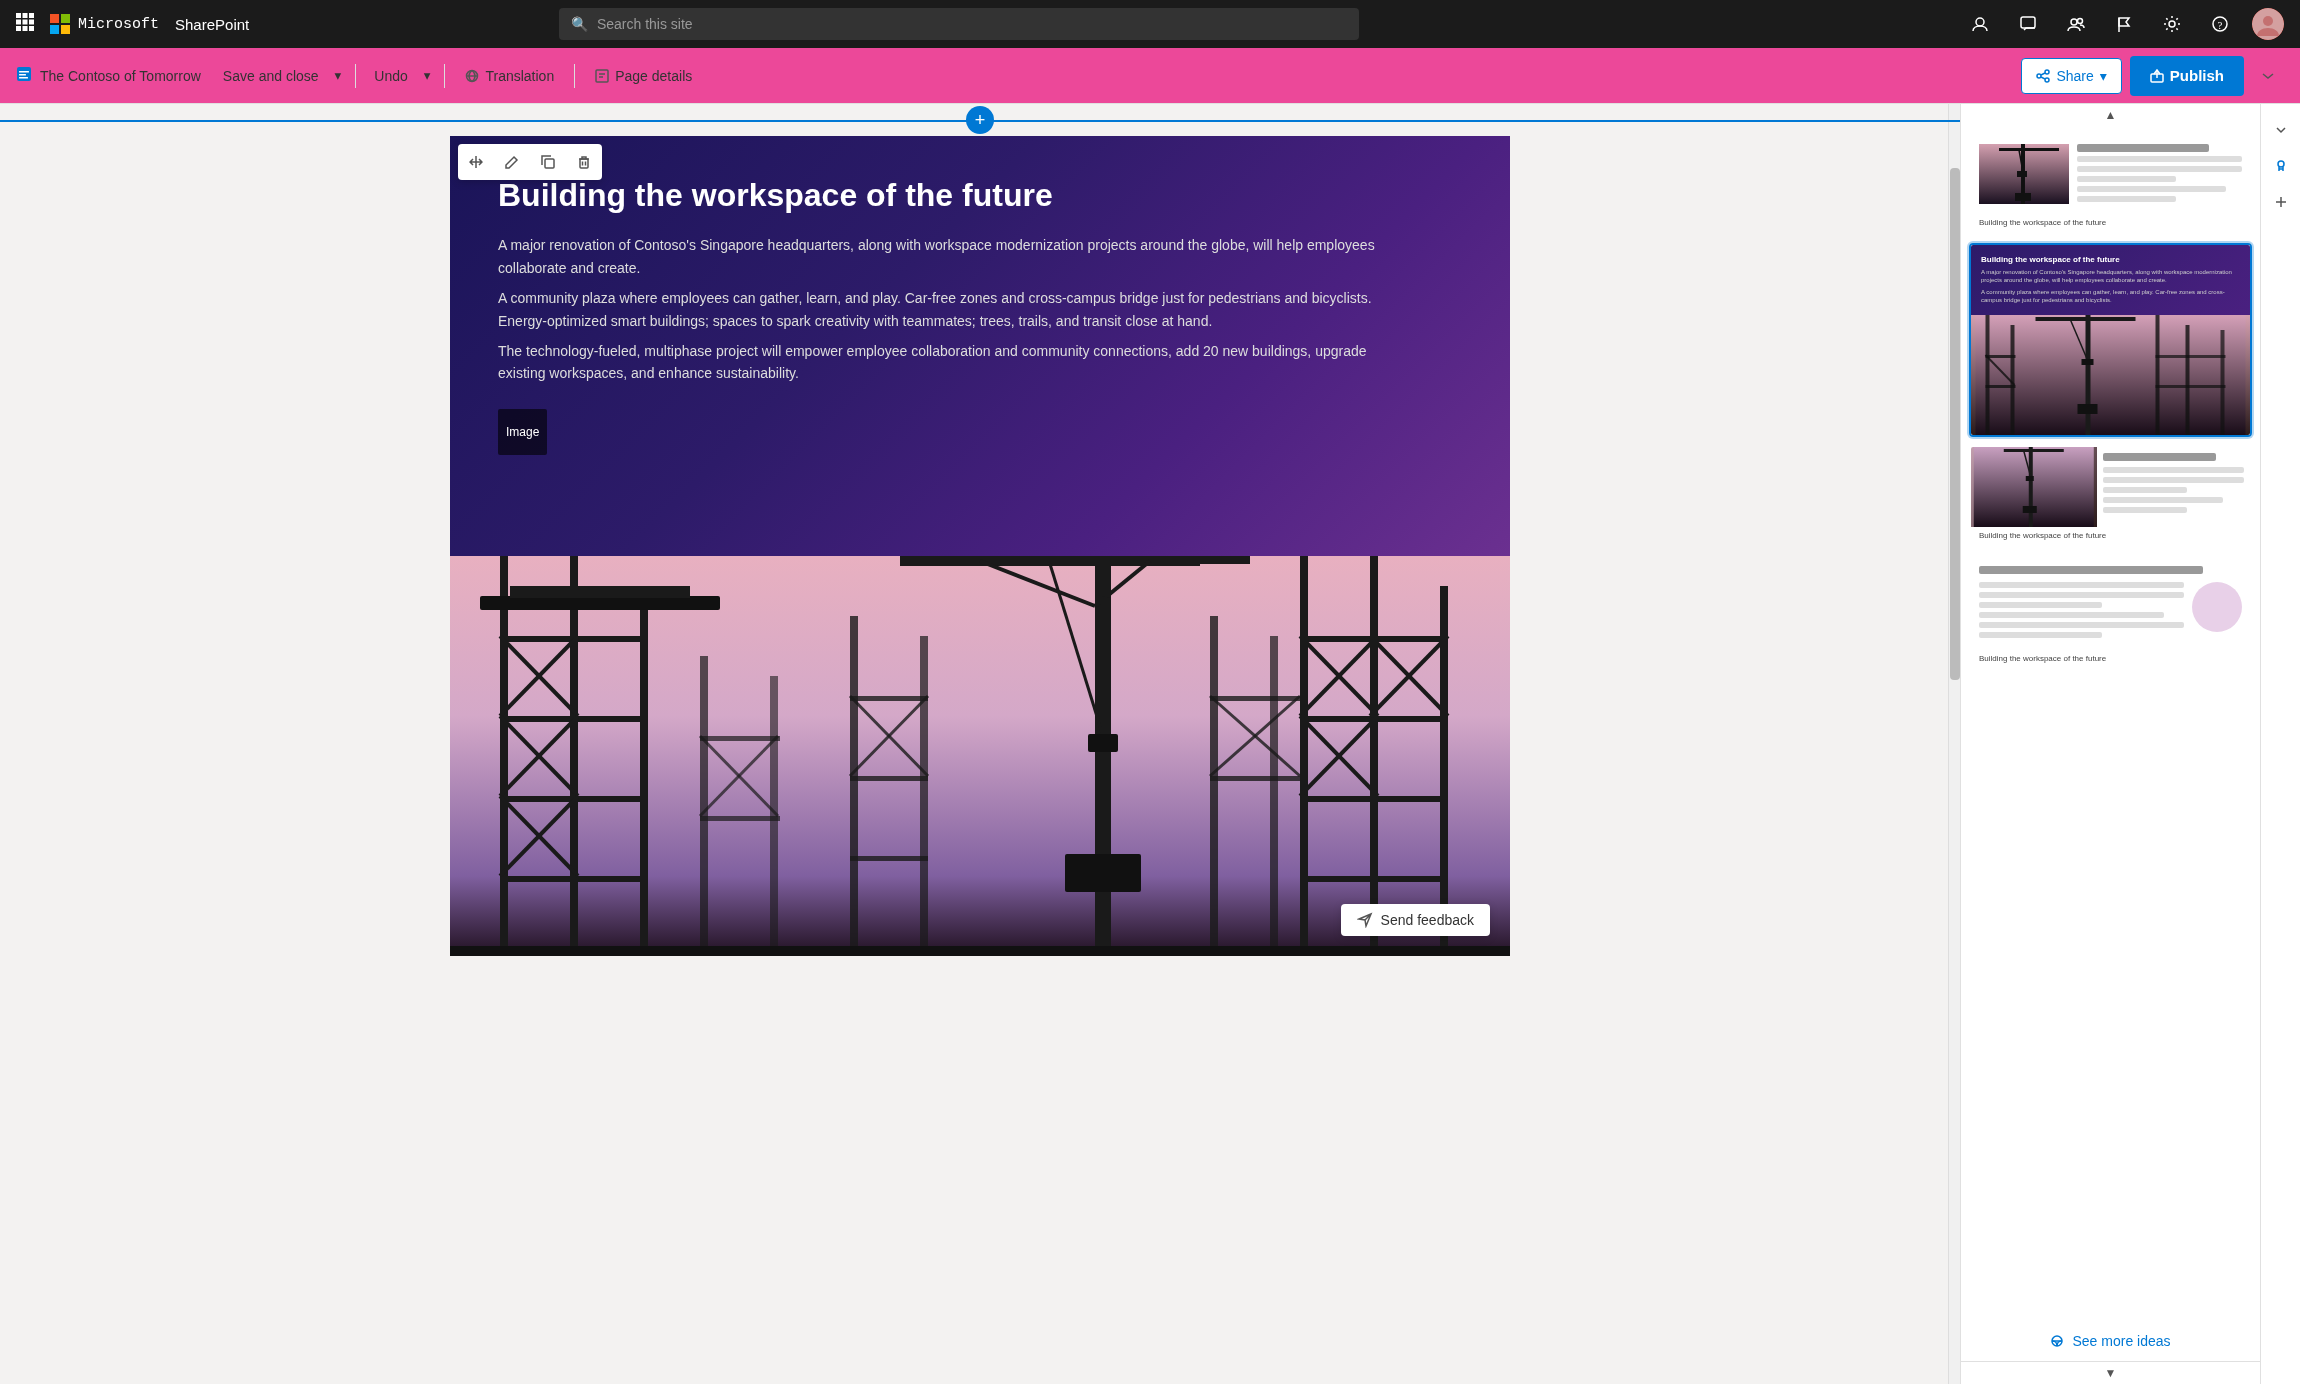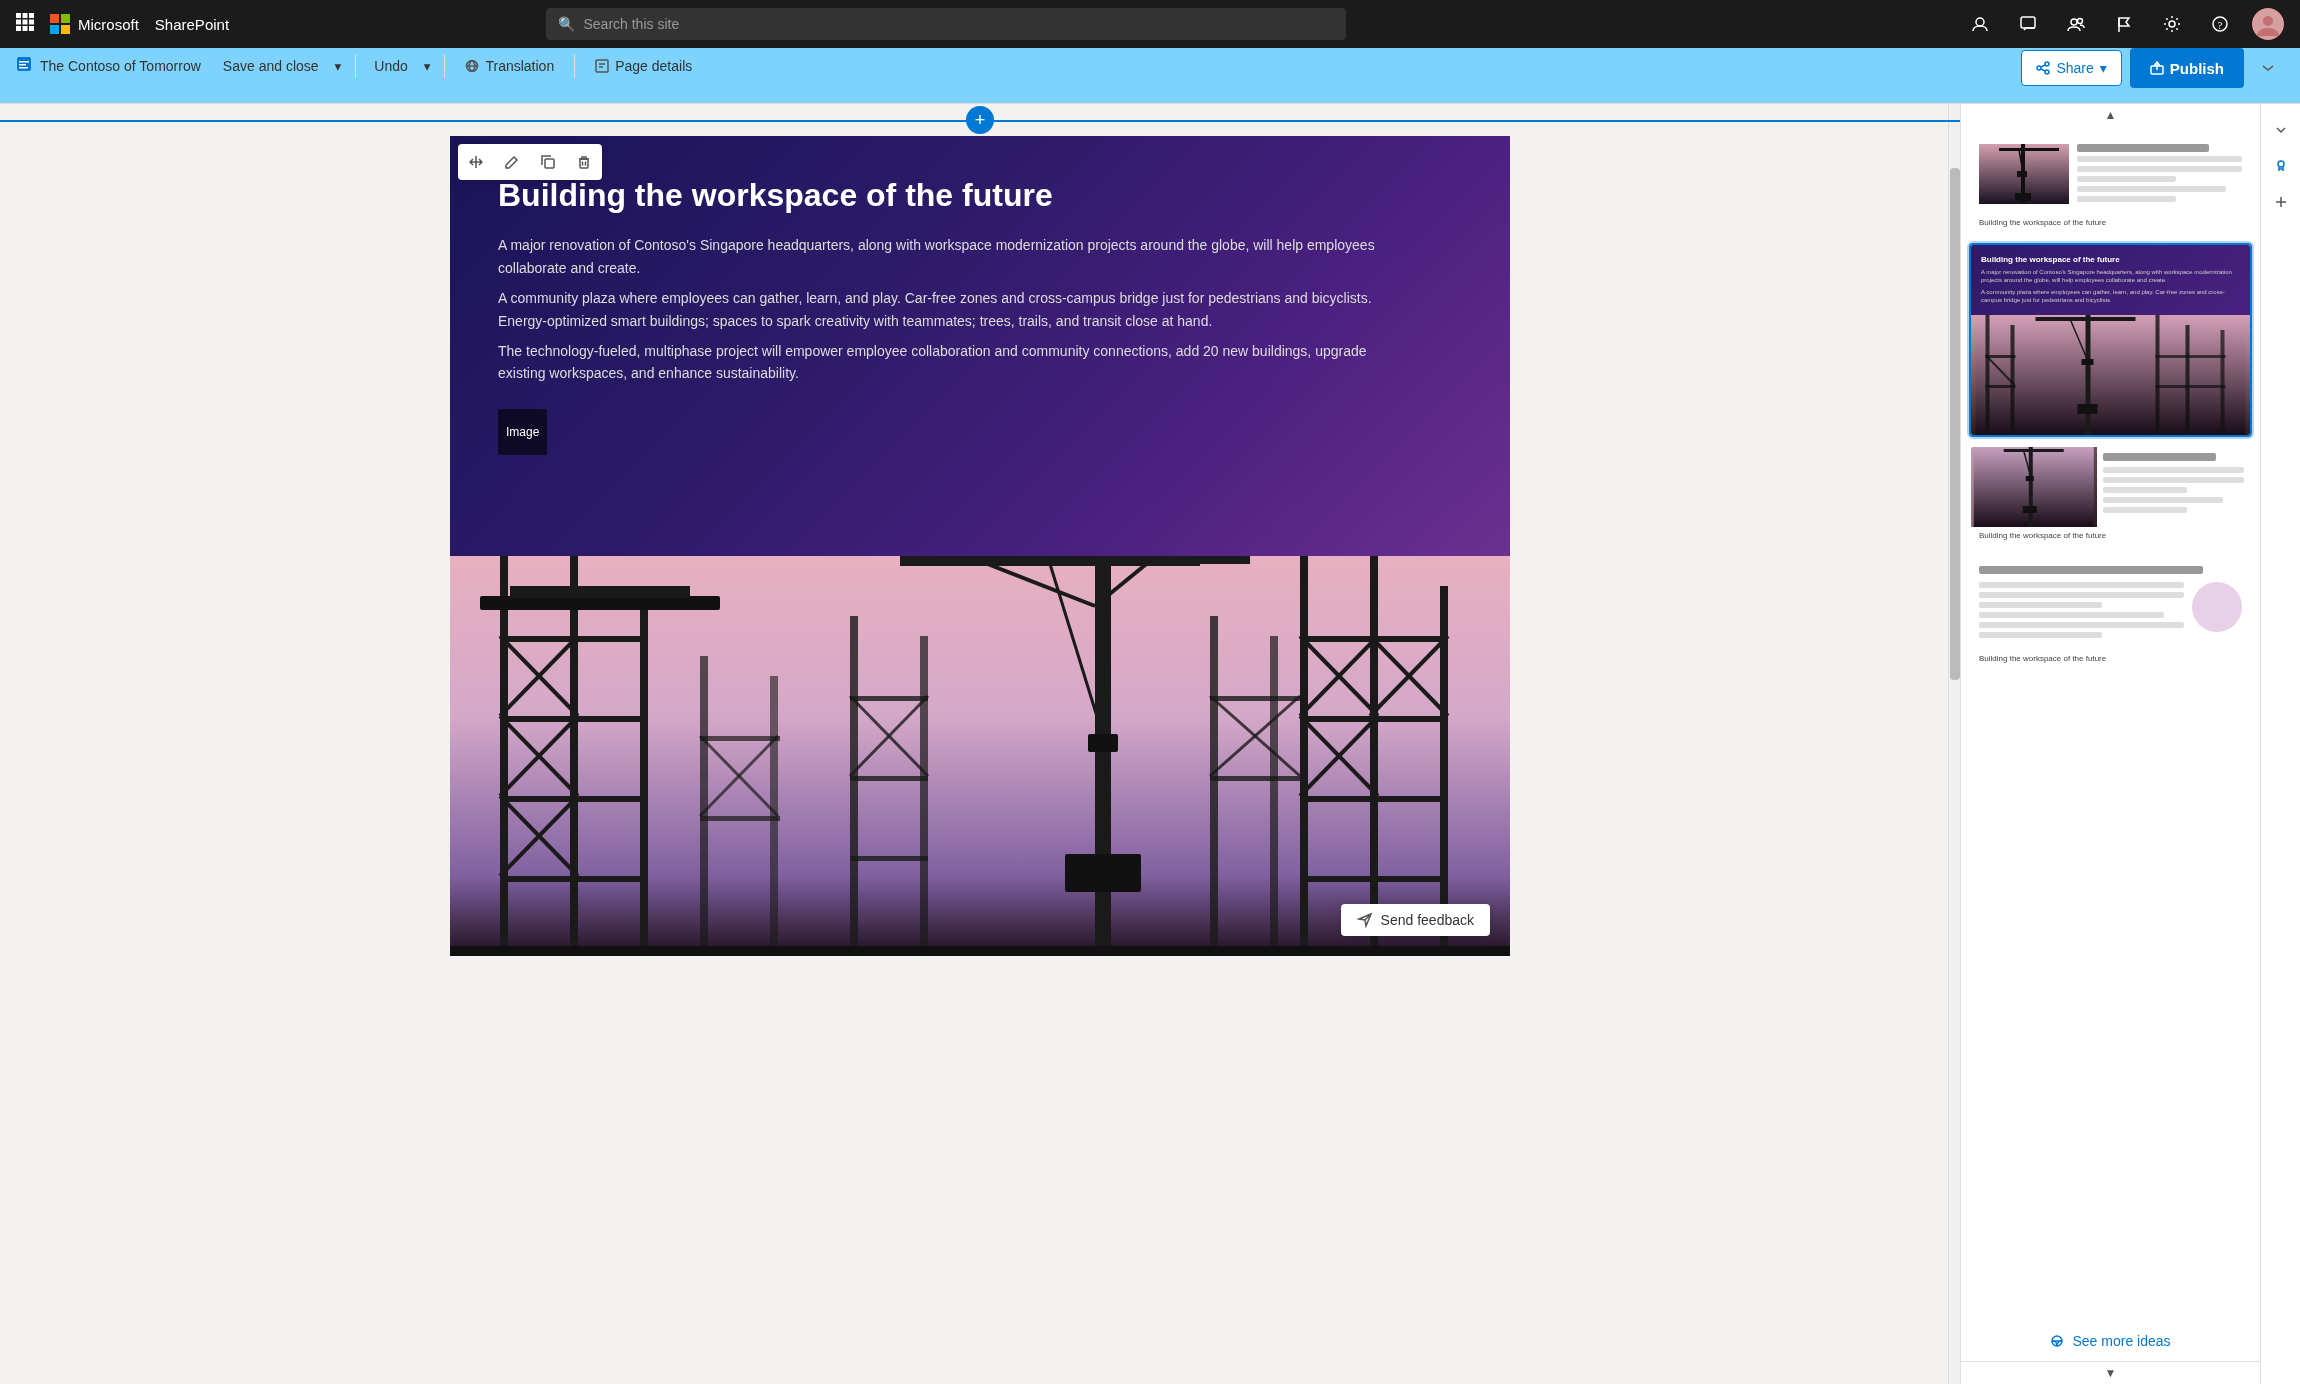--- a/index.html
+++ b/index.html
@@ -8,21 +8,21 @@
     
     .topbar {
       display: flex;
       align-items: center;
       background: #1b1b1b;
       height: 48px;
       padding: 0 16px;
       gap: 16px;
     }
     .topbar-waffle { color: #fff; font-size: 18px; cursor: pointer; }
-    .topbar-logo { display: flex; align-items: center; gap: 8px; }
+    .topbar-logo { display: flex; align-items: center; gap: 8px; font-family: Liberation Mono, monospace; }
     .topbar-logo-squares { display: grid; grid-template-columns: 1fr 1fr; gap: 2px; width: 20px; height: 20px; }
     .topbar-logo-squares span:nth-child(1) { background: #f35325; }
     .topbar-logo-squares span:nth-child(2) { background: #81bc06; }
     .topbar-logo-squares span:nth-child(3) { background: #05a6f0; }
     .topbar-logo-squares span:nth-child(4) { background: #ffba08; }
     .topbar-brand { color: #fff; font-size: 15px; font-weight: 400; }
     .topbar-app { color: #fff; font-size: 15px; font-weight: 400; }
     .topbar-search {
       flex: 1;
       max-width: 800px;
@@ -44,22 +44,22 @@
       flex: 1;
     }
     .topbar-search input::placeholder { color: #999; }
     .topbar-icons { display: flex; align-items: center; gap: 16px; margin-left: auto; }
     .topbar-icon { color: #fff; font-size: 18px; cursor: pointer; width: 32px; height: 32px; display: flex; align-items: center; justify-content: center; border-radius: 50%; }
     .topbar-avatar { width: 32px; height: 32px; border-radius: 50%; background: #c0392b; display: flex; align-items: center; justify-content: center; color: #fff; font-size: 13px; cursor: pointer; overflow: hidden; }
 
     
     .subtoolbar {
       display: flex;
-      align-items: flex-start;
-      background: #7dd3fc;
+      align-items: center;
+      background: #ec4899;
       height: 56px;
       padding: 0 16px;
       border-bottom: 1px solid #e0e0e0;
       gap: 12px;
     }
     .subtoolbar-left { display: flex; align-items: center; gap: 4px; flex: 1; }
     .site-label {
       display: flex;
       align-items: center;
       gap: 8px;

